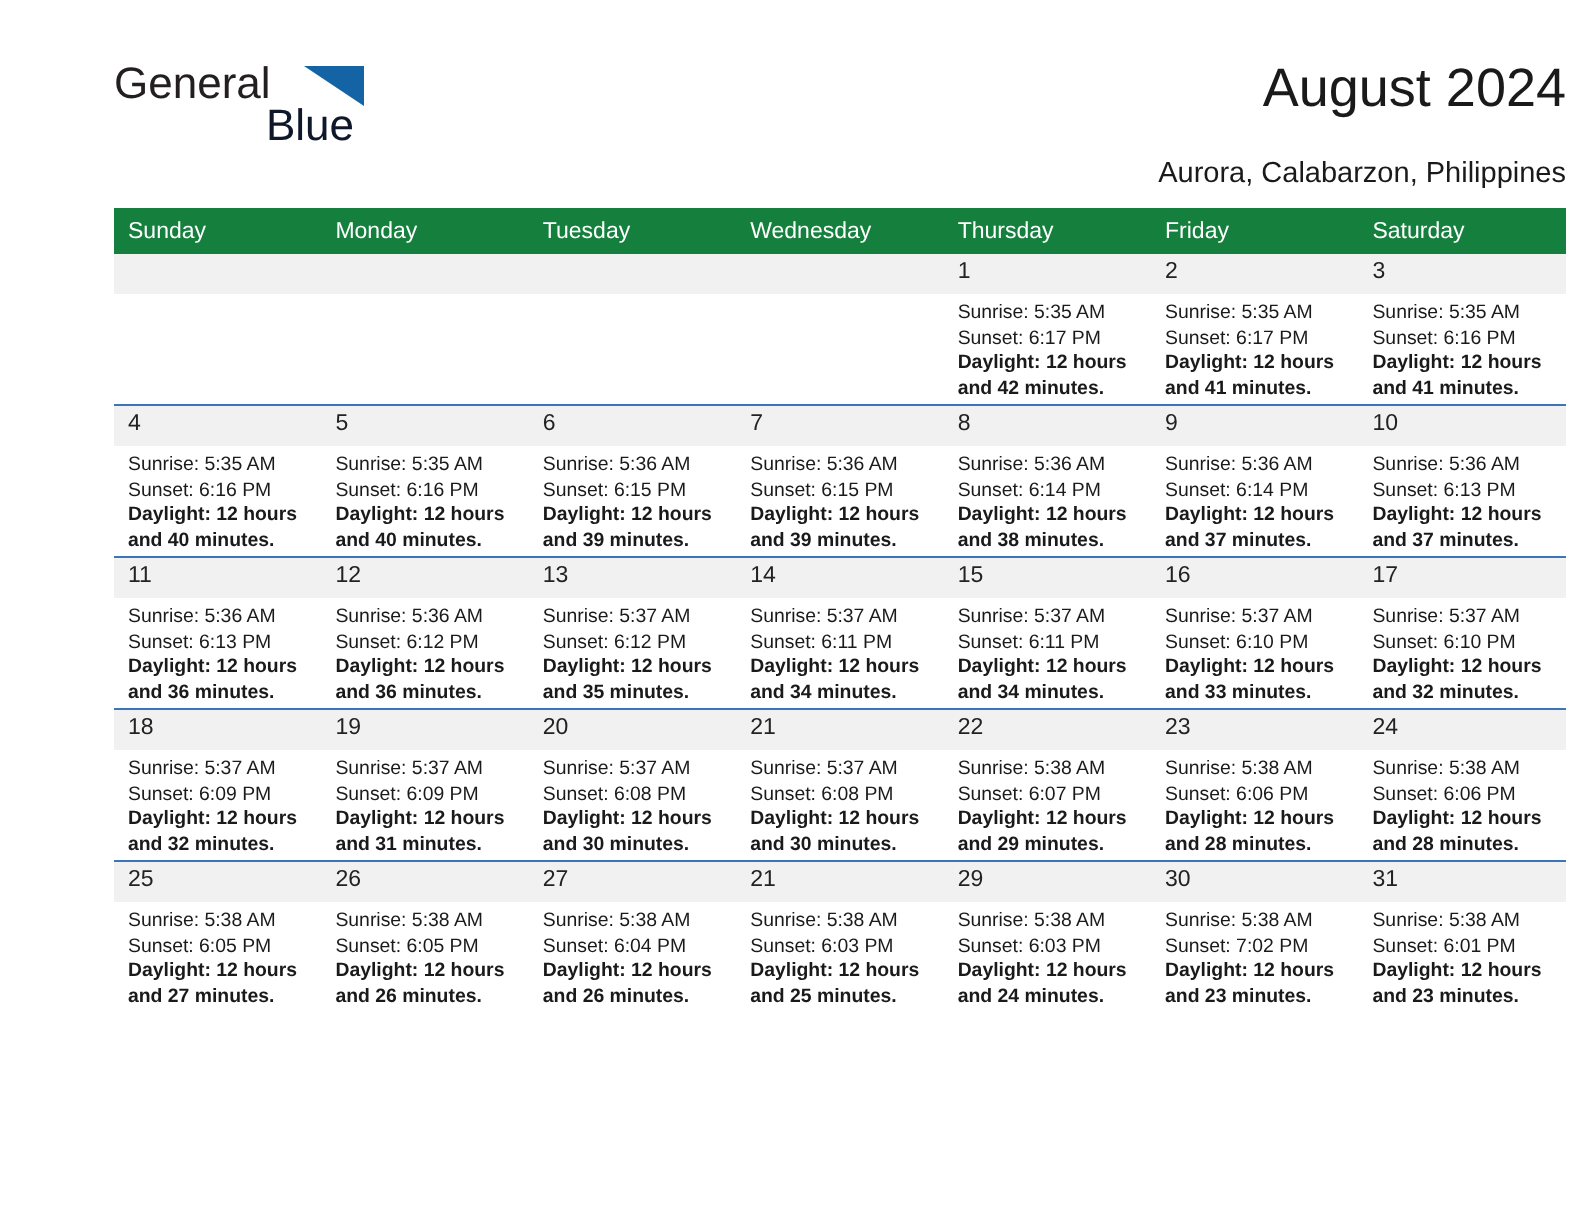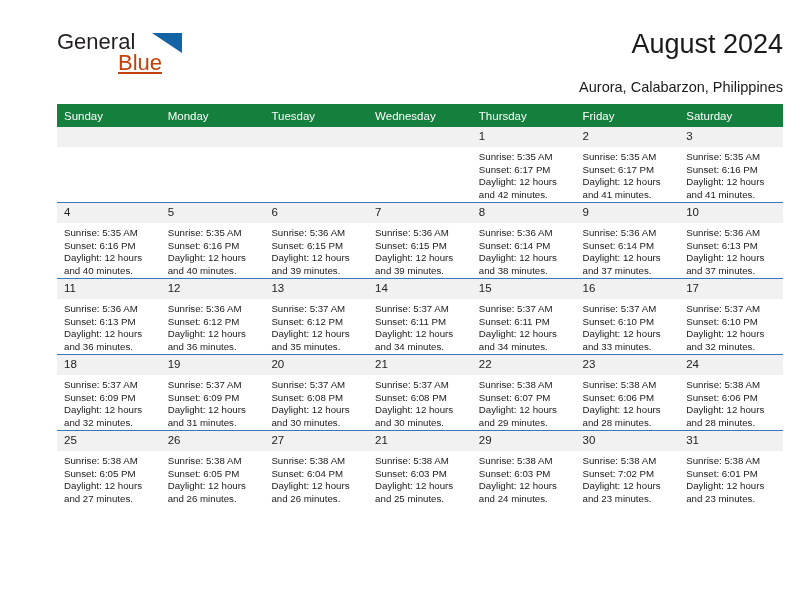--- a/index.html
+++ b/index.html
@@ -46,26 +46,25 @@
     height: 24px;
     white-space: nowrap;
   }
   .logo-tri {
     position: absolute;
     left: 95px;
     top: 2px;
   }
   .logo-row2 {
     position: absolute;
-    left: 61px;
+    left: 76px;
     top: 21px;
     font-size: 22px;
-    color: #c2410c;
+    color: #0f172a;
     white-space: nowrap;
-    text-decoration: underline;
   }
 
   .title {
     position: absolute;
     right: 33px;
     top: 29px;
     font-size: 27px;
     color: #1a1a1a;
     text-align: center;
     white-space: nowrap;
@@ -131,20 +130,21 @@
     padding: 4px 6px 0 7px;
     font-size: 9.7px;
     line-height: 12.6px;
     color: #1a1a1a;
   }
   .info div {
     white-space: nowrap;
   }
   .info .wrapline {
     white-space: normal;
+    font-weight: bold;
   }
 </style>
 </head>
 <body>
 
 <div class="page">
 
   <div class="top">
 
     <div class="logo">

